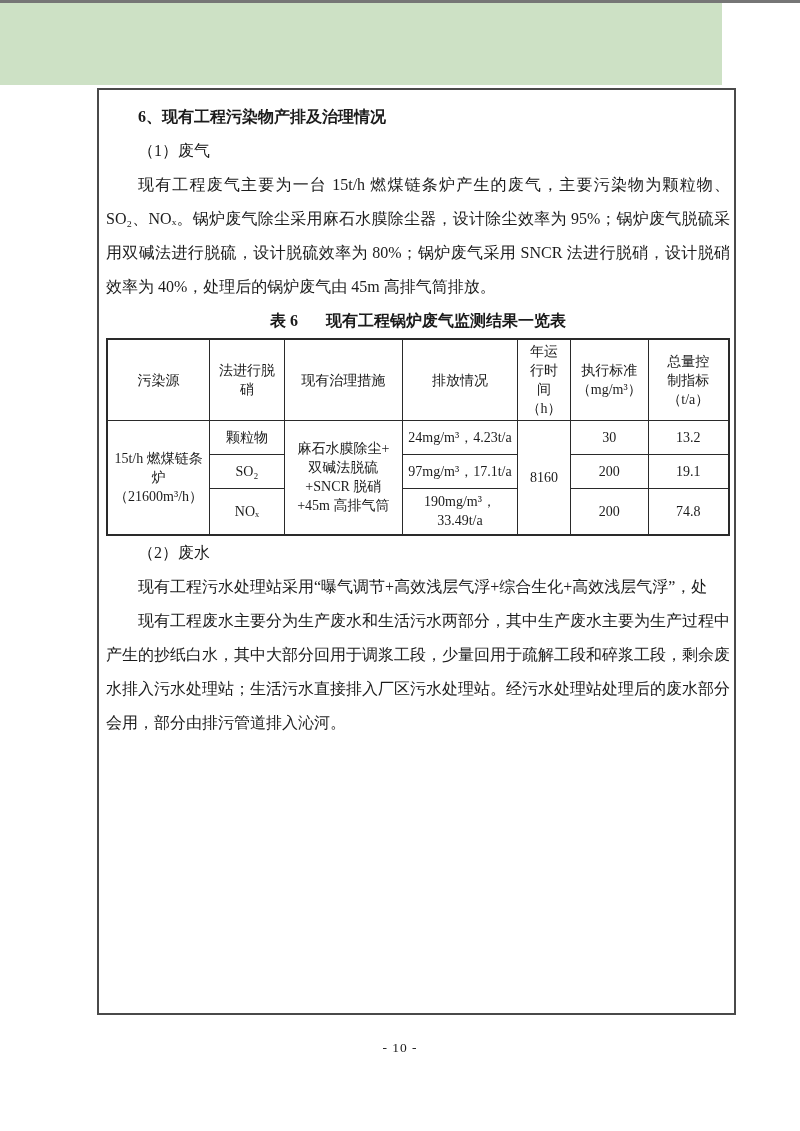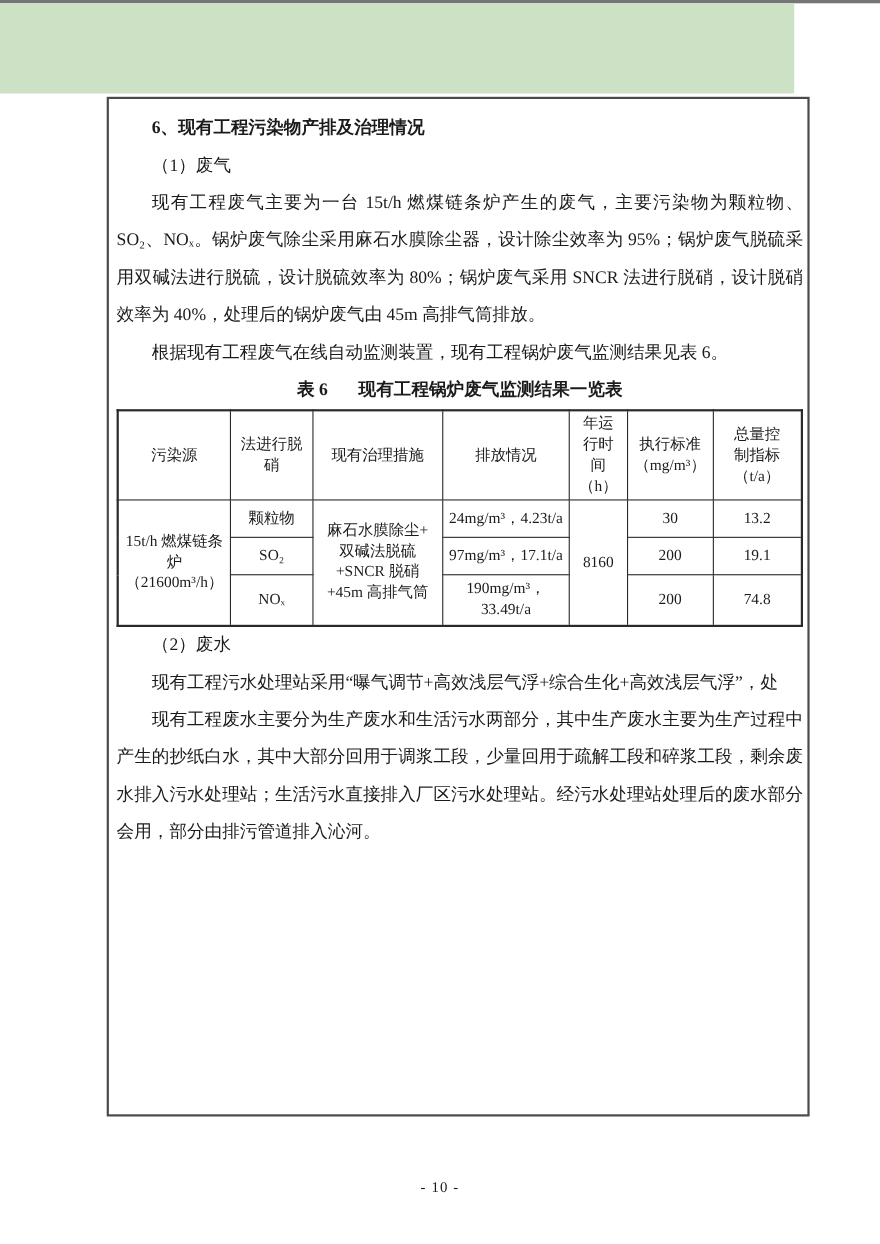--- a/index.html
+++ b/index.html
@@ -73,36 +73,34 @@
   table.monitor tr.r1 { height: 34px; }
   table.monitor tr.r2 { height: 34px; }
   table.monitor tr.r3 { height: 46px; }
   td.emission { font-size: 13px; }
   .footer-pagenum {
     position: absolute; left: 0; top: 1040px;
     width: 800px;
     text-align: center;
     font-size: 13.5px;
     letter-spacing: 1px;
-    margin-top: 32px;
   }
 </style>
 </head>
 <body>
 
 <div class="top-line"></div>
 <div class="green-band" style="background: rgb(205, 225, 197);"></div>
 
 <div class="doc-box">
 
   <p class="heading">6、现有工程污染物产排及治理情况</p>
 
   <p>（1）废气</p>
   <p>现有工程废气主要为一台 15t/h 燃煤链条炉产生的废气，主要污染物为颗粒物、SO₂、NOₓ。锅炉废气除尘采用麻石水膜除尘器，设计除尘效率为 95%；锅炉废气脱硫采用双碱法进行脱硫，设计脱硫效率为 80%；锅炉废气采用 SNCR 法进行脱硝，设计脱硝效率为 40%，处理后的锅炉废气由 45m 高排气筒排放。</p>
-  <p>根据现有工程废气在线自动监测装置，现有工程锅炉废气监测结果见表 6。</p>
 
   <div class="table-title">
     <span>表 6</span><span class="gap"></span><span>现有工程锅炉废气监测结果一览表</span>
   </div>
 
   <table class="monitor">
     <colgroup>
       <col style="width:16.5%">
         <col style="width:12%">
         <col style="width:19%">

